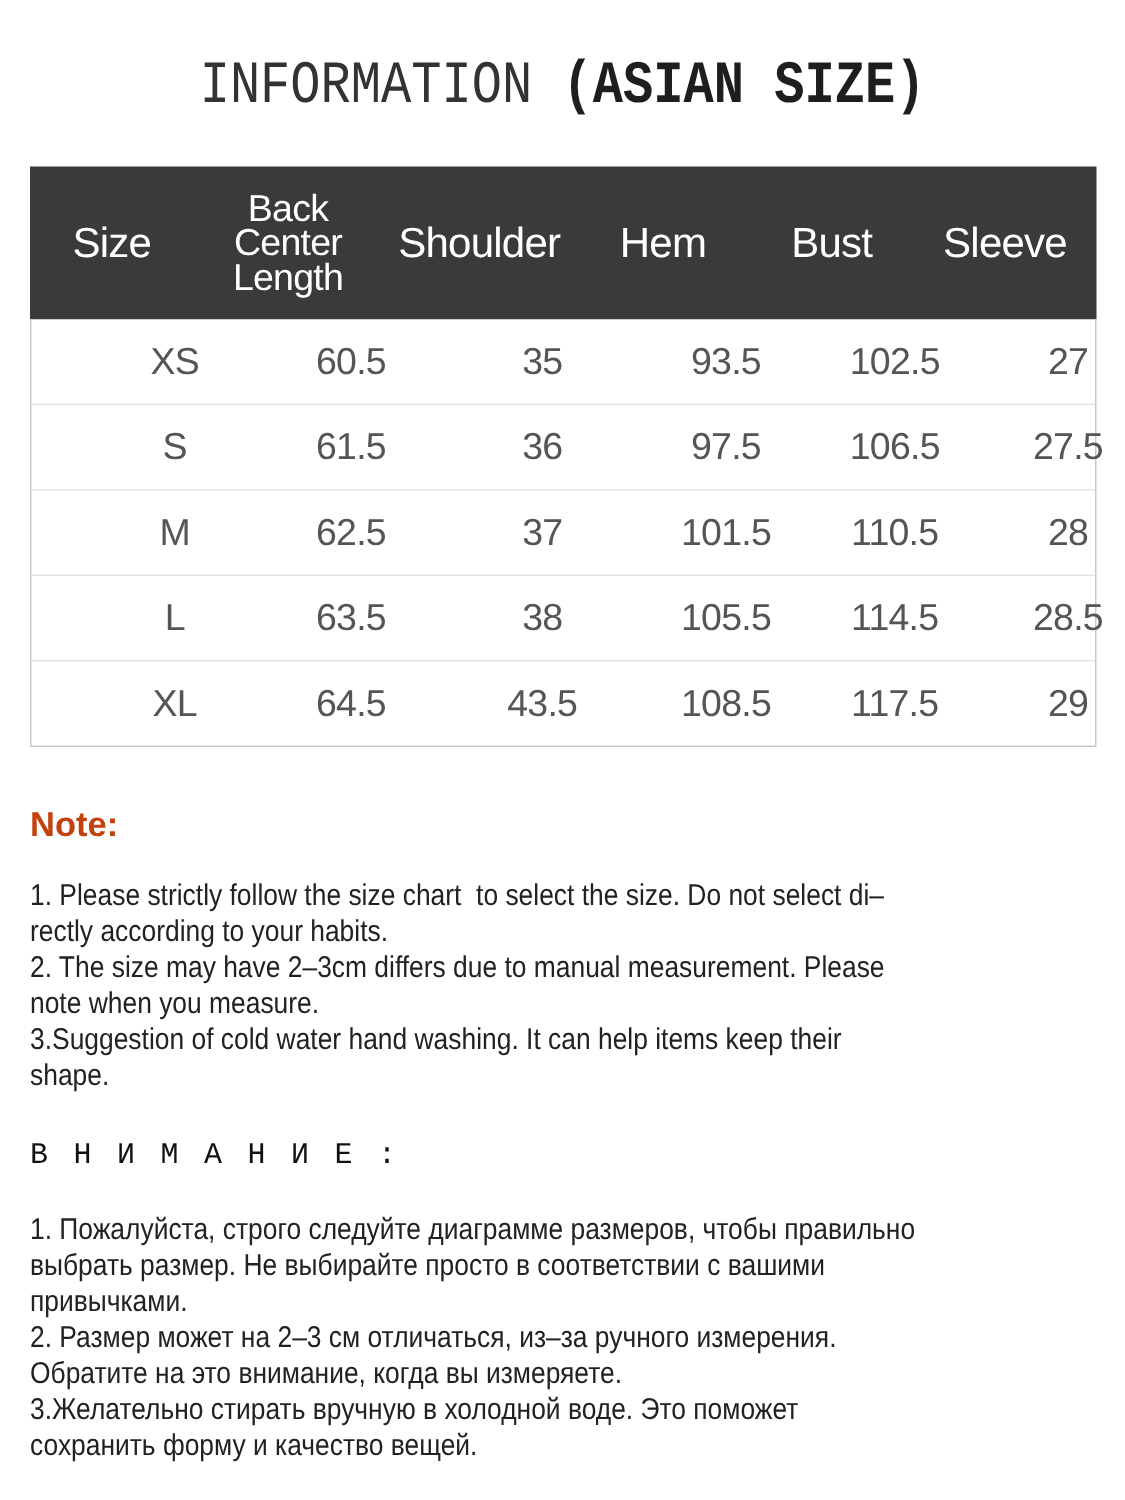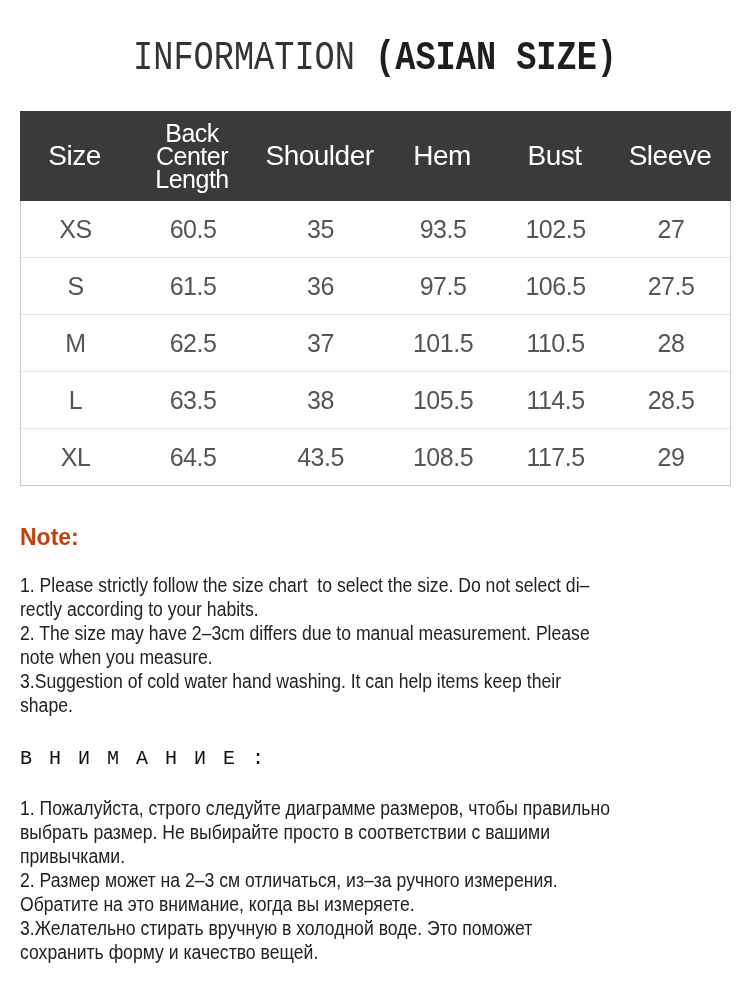--- a/index.html
+++ b/index.html
@@ -35,21 +35,21 @@
 
   
   .size-table {
     width: 711px;
     margin: 30px auto 0 auto;
   }
   .thead {
     display: grid;
     grid-template-columns: 110px 125px 130px 115px 110px 121px;
     align-items: center;
-    height: 90px;
+    height: 102px;
     background: var(--header-bg, #3a3a3a);
     color: var(--header-text, #ffffff);
     text-align: center;
   }
   .th {
     font-size: 28px;
     font-weight: 400;
     line-height: 1.05;
     letter-spacing: -0.5px;
   }
@@ -62,20 +62,21 @@
     border: 1px solid var(--border, #c9c9c9);
     border-top: none;
     background: #ffffff;
   }
   .tr {
     display: grid;
     grid-template-columns: 110px 125px 130px 115px 110px 121px;
     align-items: center;
     height: 56px;
     text-align: center;
+    padding-left: 41px;
   }
   .tr + .tr { border-top: 1px solid var(--row-divider, #e3e3e3); }
   .td {
     font-size: 25px;
     letter-spacing: -0.5px;
     color: var(--body-text, #555555);
   }
 
   
   .content {

